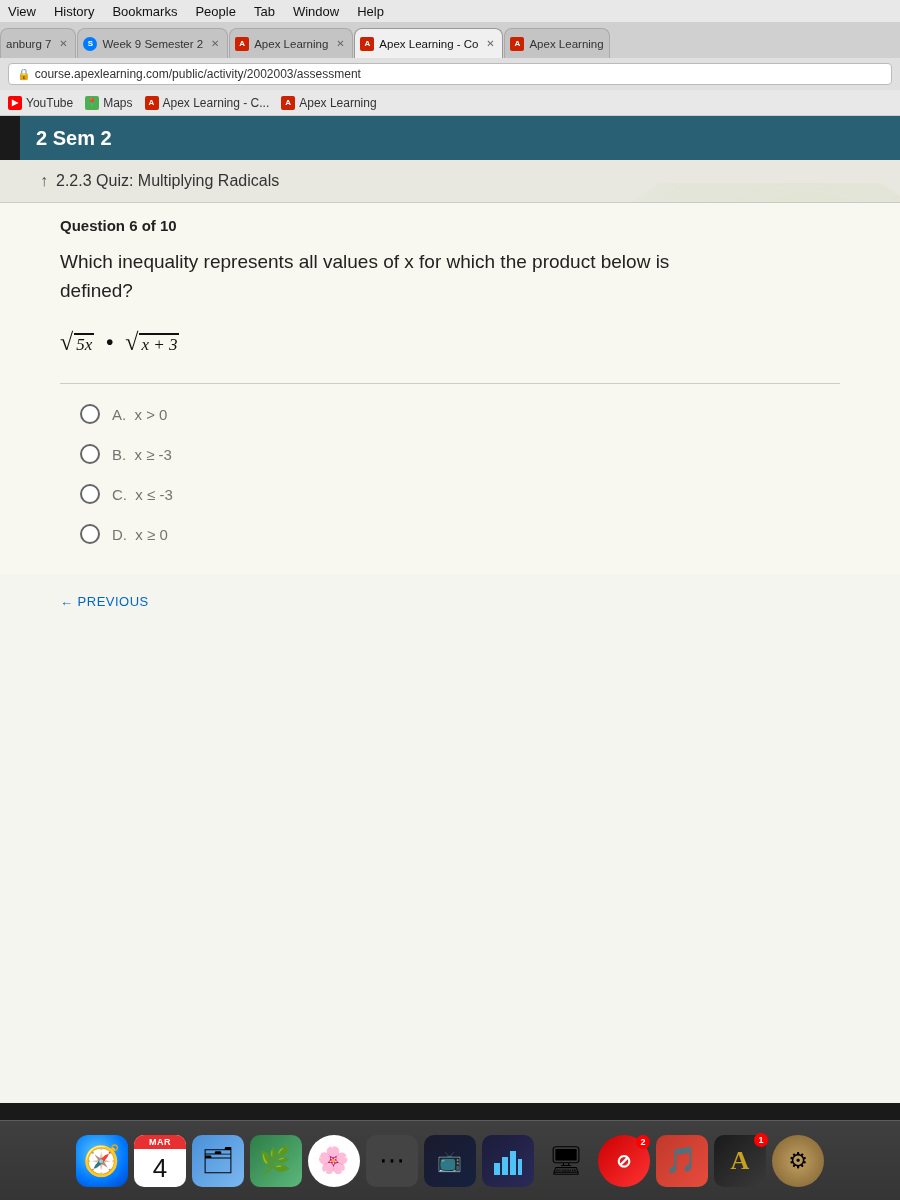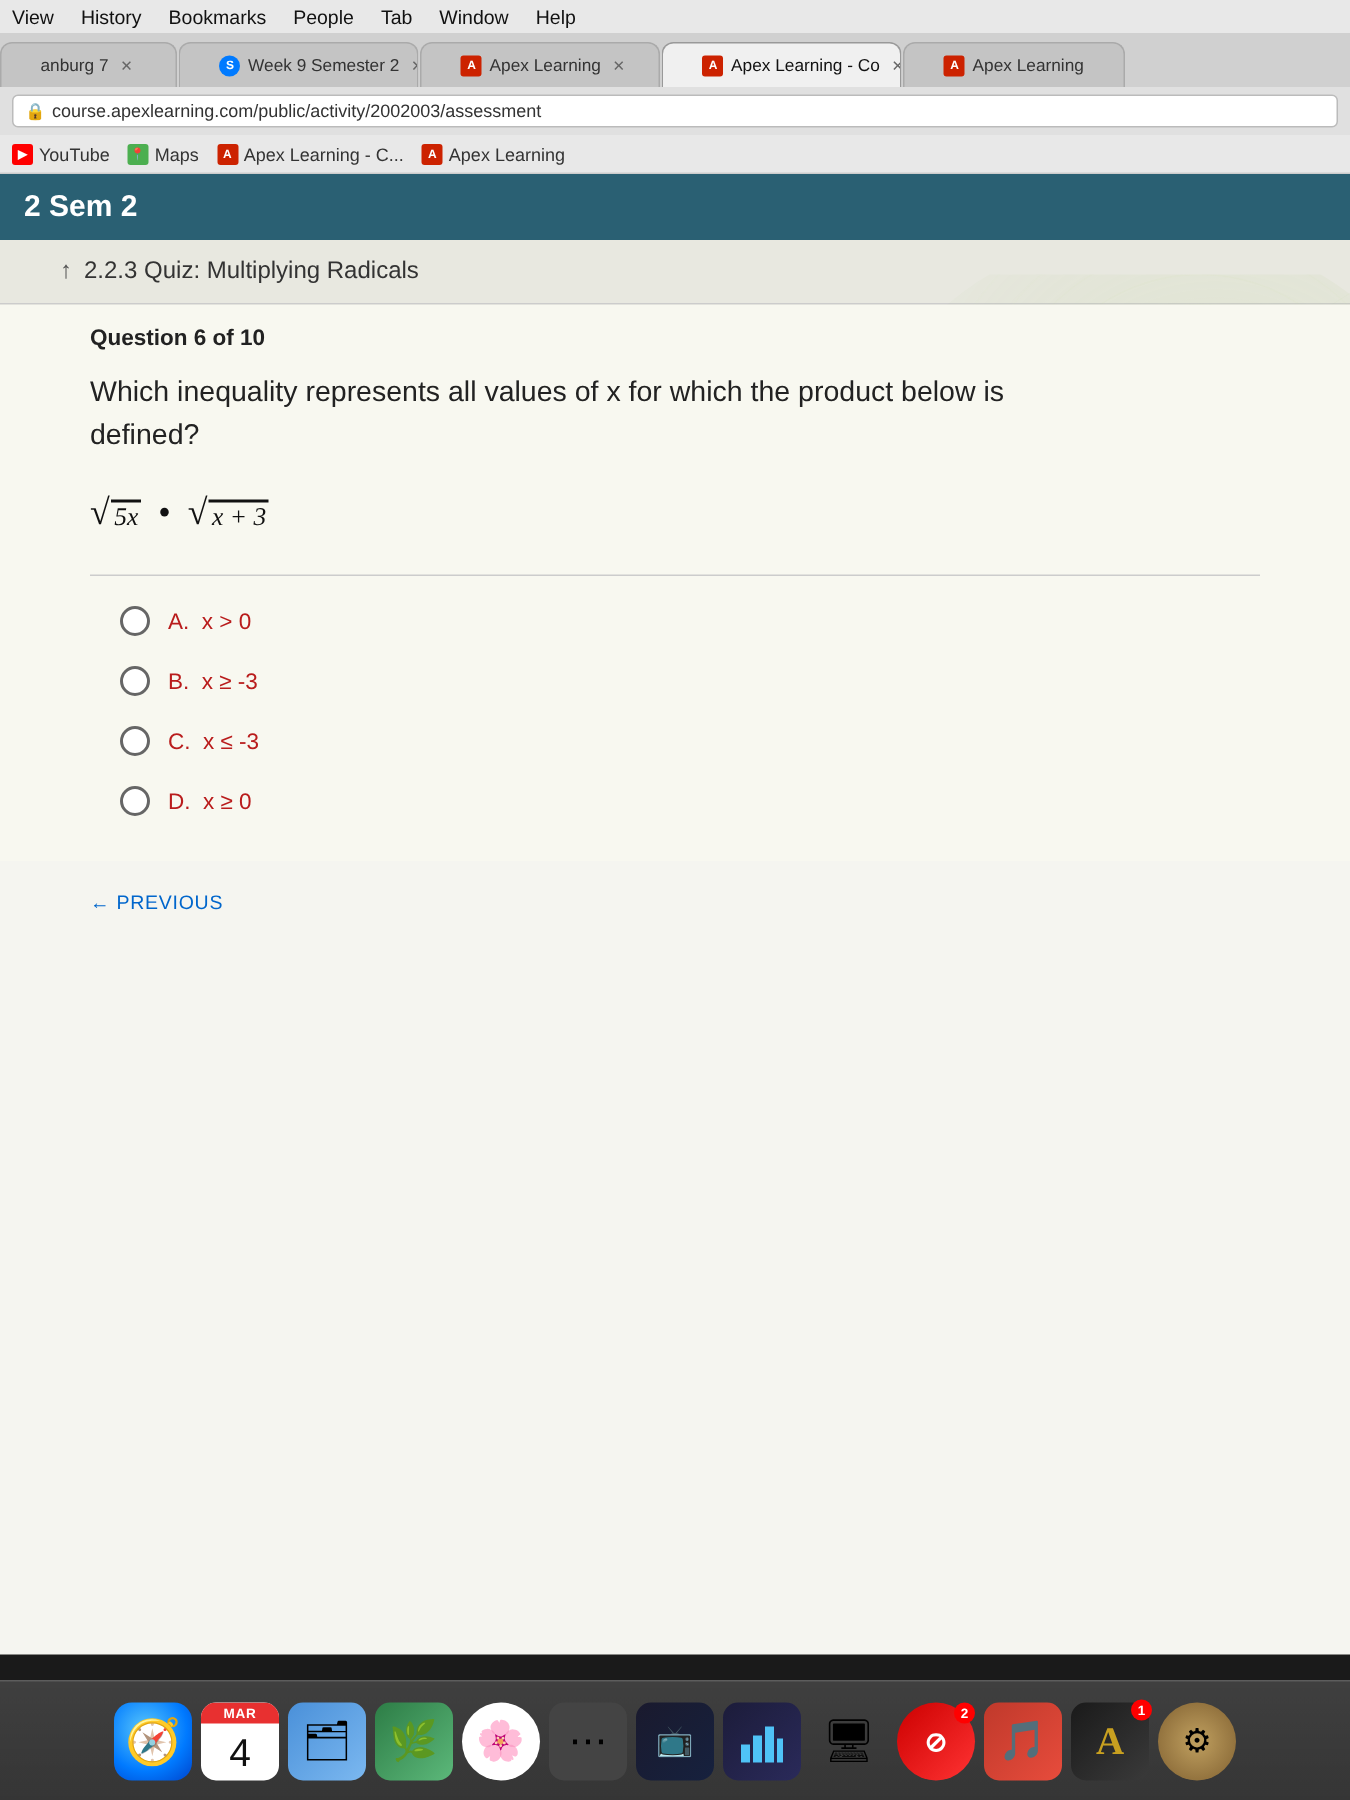--- a/index.html
+++ b/index.html
@@ -32,21 +32,21 @@
       align-items: flex-end;
       padding: 0 0 0 0;
       height: 36px;
       overflow: hidden;
     }
 
     .tab {
       display: flex;
       align-items: center;
       gap: 5px;
-      padding: 6px 26px;
+      padding: 6px 5px;
       font-size: 11.5px;
       color: #333;
       background: #c4c4c4;
       border-radius: 8px 8px 0 0;
       height: 30px;
       max-width: 160px;
       white-space: nowrap;
       overflow: hidden;
       text-overflow: ellipsis;
       cursor: pointer;
@@ -161,20 +161,21 @@
     
     .page-header {
       background: #2a6073;
       color: white;
       padding: 10px 16px;
       font-size: 20px;
       font-weight: bold;
       height: 44px;
       display: flex;
       align-items: center;
+      margin-left: 20px;
     }
 
     
     .content-area {
       background: #f5f5f0;
       min-height: 900px;
       position: relative;
     }
 
     .quiz-header-bar {
@@ -280,21 +281,21 @@
       border: 2px solid #666;
       background: white;
       flex-shrink: 0;
       display: flex;
       align-items: center;
       justify-content: center;
     }
 
     .answer-label {
       font-size: 15px;
-      color: #b91c1c;
+      color: #737373;
     }
 
     
     .submit-area {
       display: flex;
       justify-content: flex-end;
       padding: 30px 60px;
       margin-top: 40px;
     }
 

